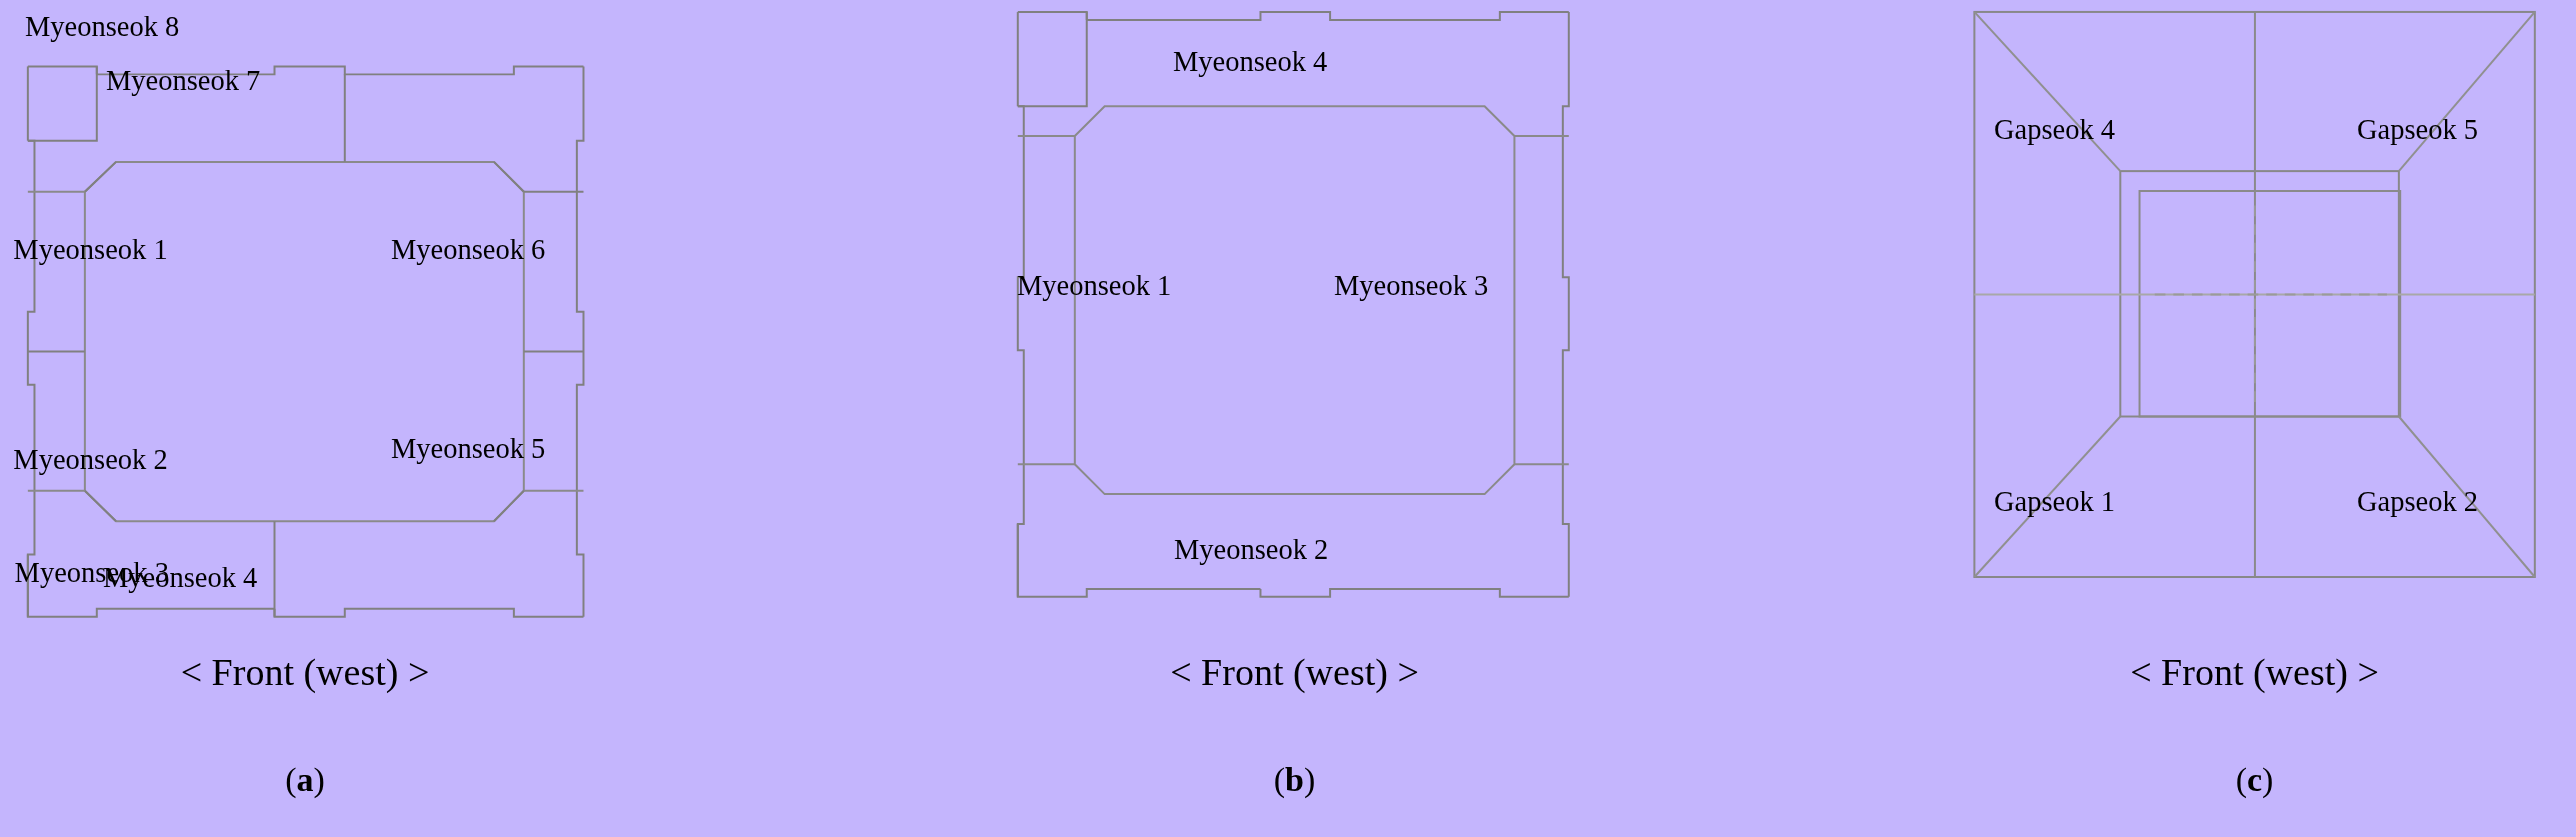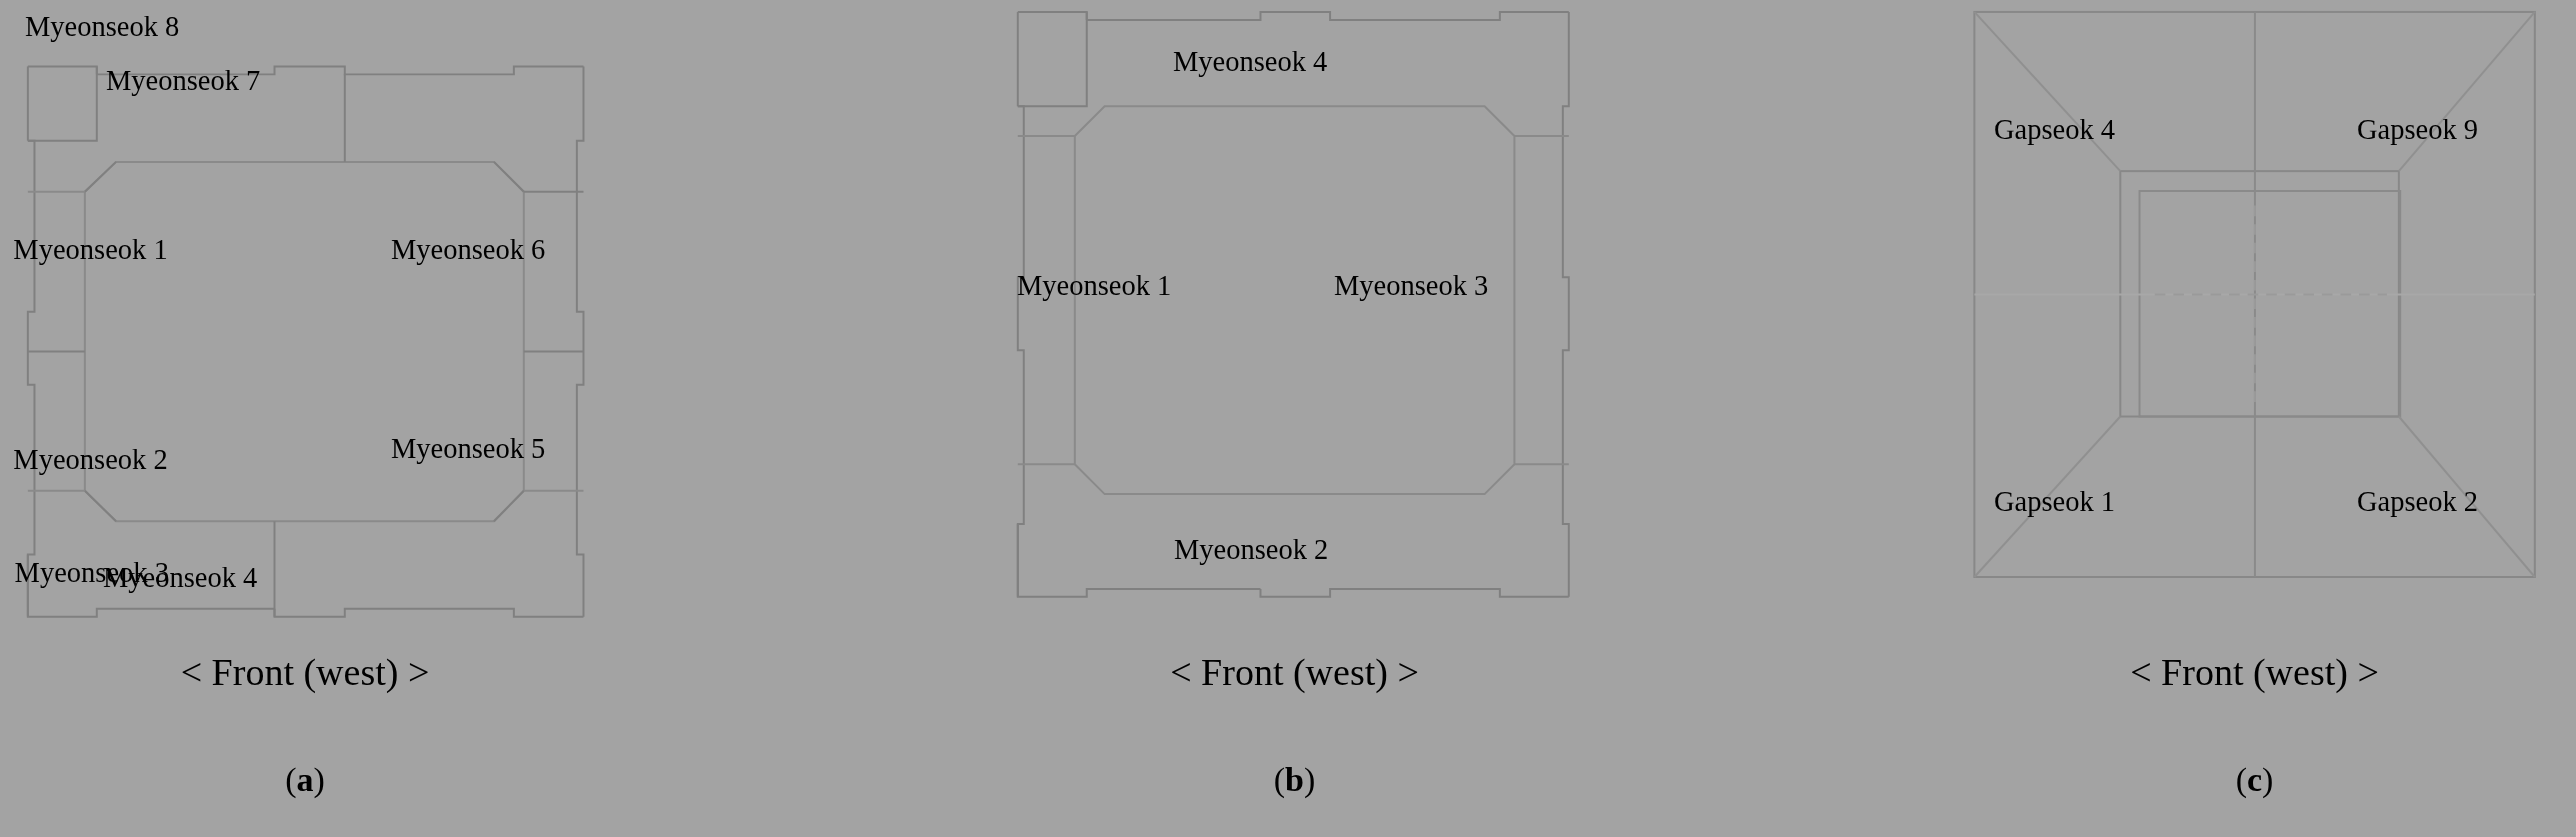--- a/index.html
+++ b/index.html
@@ -1,17 +1,17 @@
 <!DOCTYPE html>
 <html style="font-size:10.6px"><head>
 <meta charset="utf-8">
 <style>
   html,body{margin:0;padding:0;background:#ffffff;}
   body{width:2576px;height:837px;font-family:"Liberation Serif", serif;}
-  .canvas{position:relative;width:2576px;height:837px;background:#a3a3a3;overflow:hidden;}
+  .canvas{position:relative;width:2576px;height:837px;background:#c4b5fd;overflow:hidden;}
   .panel{position:absolute;top:0;height:837px;}
   #panel-a{left:0;width:858px;}
   #panel-b{left:858px;width:858px;}
   #panel-c{left:1717px;width:859px;}
   svg{display:block;position:absolute;left:0;top:0;}
   .lbl{
     position:absolute;
     font-family:"Liberation Serif", serif;
     font-size:28.5px;
     color:#000;
@@ -154,21 +154,21 @@
 
         <path d="M 388 444 L 1233 444" stroke="#a8a8a8"></path>
         <path d="M 811 18  L 811 870" stroke="#8a8a8a"></path>
 
         <path d="M 660 444 L 1010 444" stroke="#9a9a9a" stroke-dasharray="16 12"></path>
         <path d="M 811 310 L 811 615" stroke="#9a9a9a" stroke-dasharray="16 12"></path>
       </g>
     </svg>
 
     <span class="lbl" style="left:277px; top:116px;text-align:right;">Gapseok 4</span>
-    <span class="lbl" style="left:640px; top:116px;">Gapseok 9</span>
+    <span class="lbl" style="left:640px; top:116px;">Gapseok 5</span>
     <span class="lbl" style="left:277px; top:488px;">Gapseok 1</span>
     <span class="lbl" style="left:640px; top:488px;">Gapseok 2</span>
 
     <span class="caption" style="left:257px; top:653px; width:561px;">&lt; Front (west) &gt;</span>
 
     <span class="fig-tag" style="left:257px; top:763px; width:561px;">
       <span class="paren">(</span><b>c</b><span class="paren">)</span>
     </span>
   </div>
 

